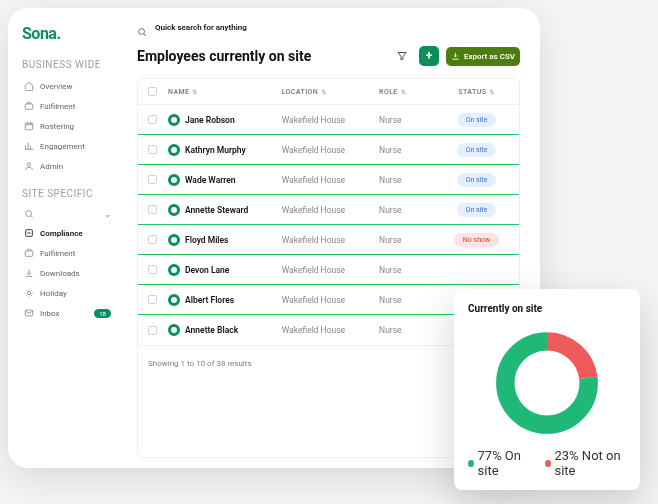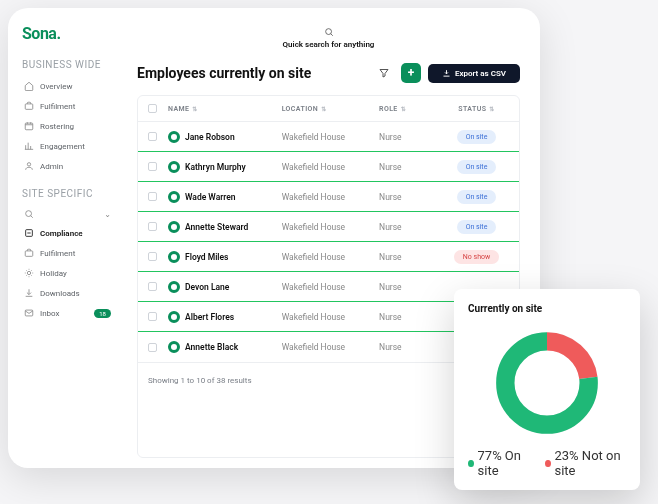--- a/index.html
+++ b/index.html
@@ -69,38 +69,37 @@
   flex: 1;
   padding: 14px 20px 10px 14px;
   display: flex;
   flex-direction: column;
 }
 .search-row {
   display: flex;
   align-items: center;
   gap: 8px;
   margin-bottom: 14px;
-  flex-direction: column;
 }
 .search-row .sicon { width:10px; height:10px; color:#555; }
 .search-row .stext { font-size: 8px; font-weight:600; color:#111; }
 
 .title-row {
   display: flex;
   align-items: center;
   margin-bottom: 12px;
 }
 .page-title { font-size: 14px; font-weight: 700; color:#111; flex:1; }
 .title-actions { display:flex; align-items:center; gap:7px; }
 .icon-btn { width:20px; height:20px; border-radius:5px; display:flex; align-items:center; justify-content:center; cursor:pointer; }
 .filter-btn { color:#555; }
 .add-btn { background:#0a8f5b; color:#fff; font-size:12px; font-weight:700; }
 .export-btn {
-  background:#0f172a; color:#fff; border-radius:5px;
-  font-size:8px; font-weight:600; padding: 5px 14px;
+  background:#4d7c0f; color:#fff; border-radius:5px;
+  font-size:8px; font-weight:600; padding: 5px 5px;
   display:flex; align-items:center; gap:4px; cursor:pointer;
 }
 
 .table {
   border: 1px solid #eceef1;
   border-radius: 6px;
   overflow: hidden;
   flex:1;
   display:flex;
   flex-direction:column;
@@ -258,33 +257,33 @@
           <svg viewBox="0 0 24 24" width="10" height="10" fill="none" stroke="currentColor" stroke-width="2">
             <rect x="3" y="7" width="18" height="13" rx="2"></rect>
             <path d="M8 7V5a2 2 0 0 1 2-2h4a2 2 0 0 1 2 2v2"></path>
           </svg>
         </span>
       <span>Fulfilment</span>
     </div>
     <div class="nav-item">
       <span class="nav-icon">
           <svg viewBox="0 0 24 24" width="10" height="10" fill="none" stroke="currentColor" stroke-width="2">
+            <path d="M12 3v12M7 11l5 5 5-5M4 20h16"></path>
+          </svg>
+        </span>
+      <span>Downloads</span>
+    </div>
+    <div class="nav-item">
+      <span class="nav-icon">
+          <svg viewBox="0 0 24 24" width="10" height="10" fill="none" stroke="currentColor" stroke-width="2">
             <circle cx="12" cy="12" r="4"></circle>
             <path d="M12 2v2M12 20v2M2 12h2M20 12h2M5 5l1.5 1.5M17.5 17.5L19 19M5 19l1.5-1.5M17.5 6.5L19 5"></path>
           </svg>
         </span>
       <span>Holiday</span>
-    </div>
-    <div class="nav-item">
-      <span class="nav-icon">
-          <svg viewBox="0 0 24 24" width="10" height="10" fill="none" stroke="currentColor" stroke-width="2">
-            <path d="M12 3v12M7 11l5 5 5-5M4 20h16"></path>
-          </svg>
-        </span>
-      <span>Downloads</span>
     </div>
     <div class="nav-item">
       <span class="nav-icon">
           <svg viewBox="0 0 24 24" width="10" height="10" fill="none" stroke="currentColor" stroke-width="2">
             <rect x="3" y="5" width="18" height="14" rx="2"></rect>
             <path d="M3 7l9 6 9-6"></path>
           </svg>
         </span>
       <span>Inbox</span>
       <span class="badge">18</span>

